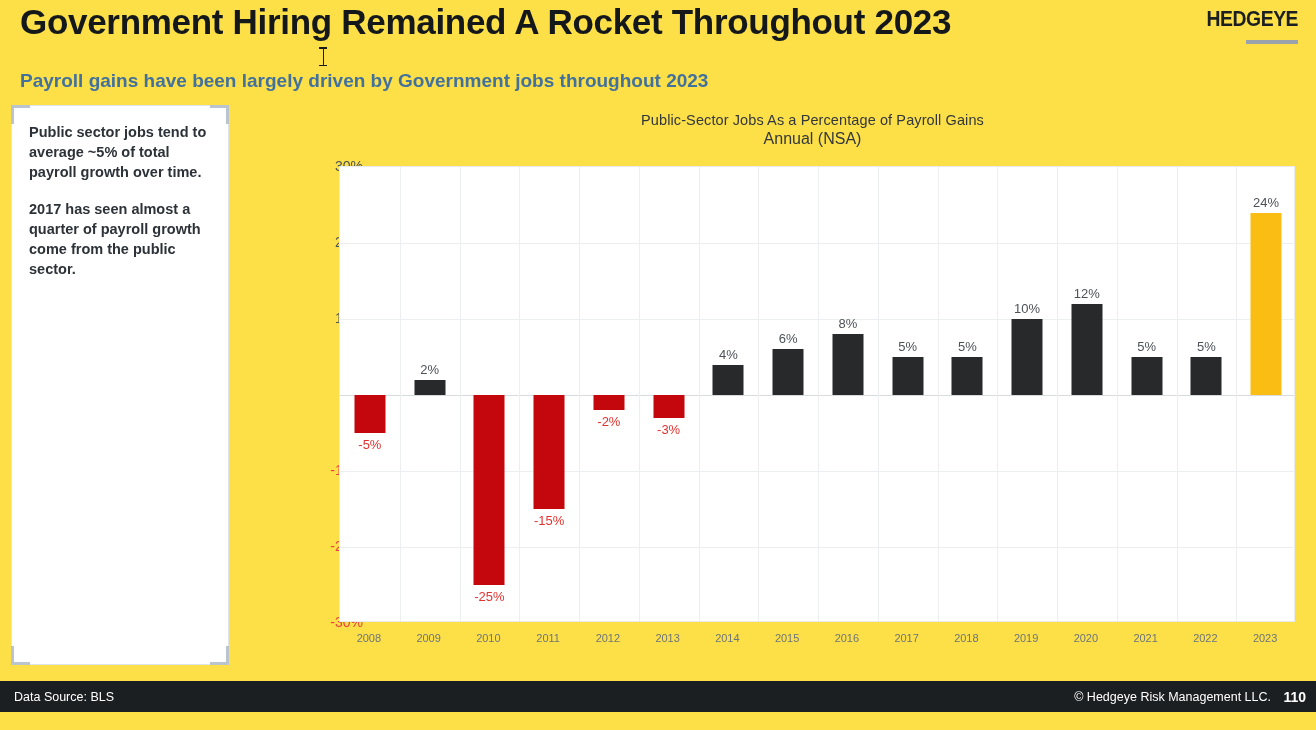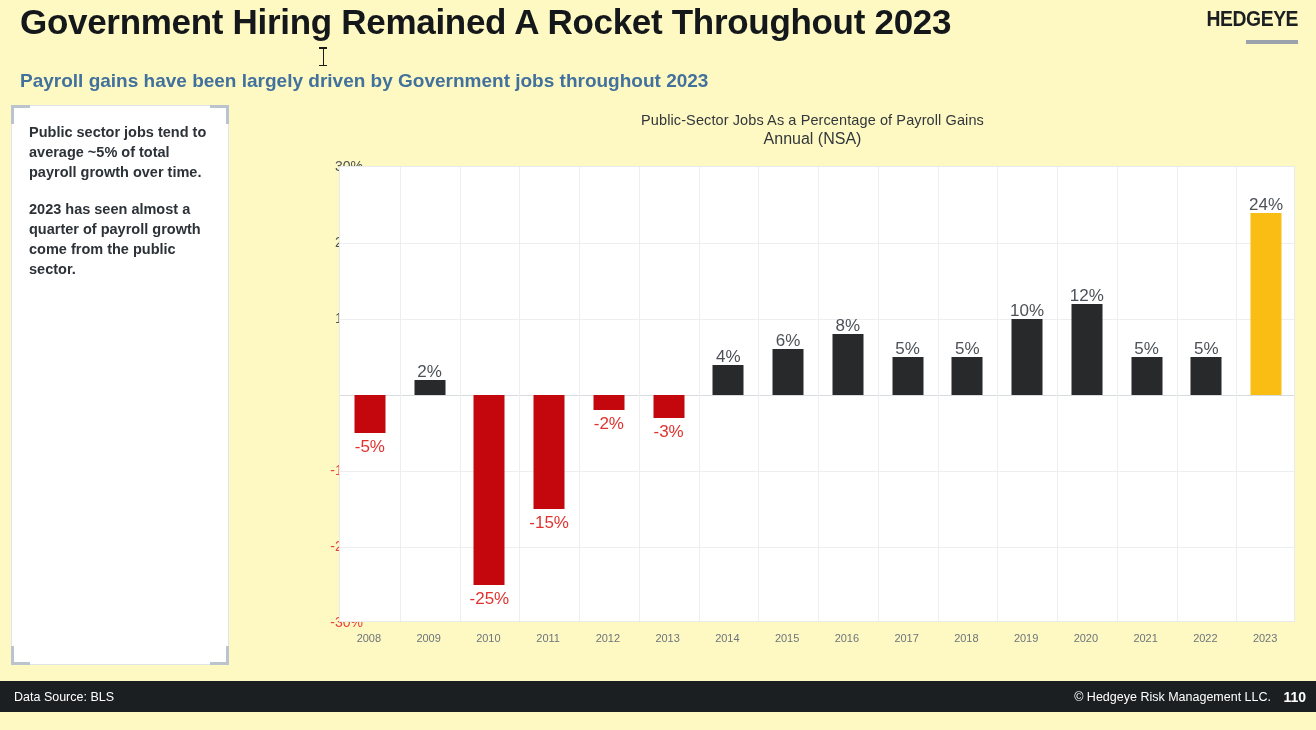--- a/index.html
+++ b/index.html
@@ -2,21 +2,21 @@
 <html><head>
 <meta charset="utf-8">
 <style>
   * { box-sizing: border-box; margin: 0; padding: 0; }
   html, body {
     width: 1316px; height: 730px;
     background: #ffffff;
     font-family: "Liberation Sans", sans-serif;
     overflow: hidden;
   }
-  .slide { position: relative; width: 1316px; height: 730px; background: #fef9c3; }
+  .slide { position: relative; width: 1316px; height: 730px; background: #fde047; }
 
   
   .title {
     position: absolute; left: 20px; top: 2px;
     font-size: 35px; font-weight: bold; color: #14181b;
     letter-spacing: -0.3px; white-space: nowrap;
   }
   .logo-wrap { position: absolute; right: 18px; top: 8px; text-align: right; }
   .logo {
     font-size: 22px; font-weight: bold; color: #1b1f22;
@@ -94,21 +94,21 @@
   .bar-slot { position: absolute; top: 0; bottom: 0; }
   .bar {
     position: absolute; left: 50%; transform: translateX(-50%);
     width: 31px;
   }
   .bar.pos { background: #27292b; }
   .bar.neg { background: #c3070c; }
   .bar.hl  { background: #f9bd14; }
   .bar-label {
     position: absolute; left: 50%; transform: translateX(-50%);
-    font-size: 17px; white-space: nowrap; color: #4c5258;
+    font-size: 13px; white-space: nowrap; color: #4c5258;
   }
   .bar-label.neg { color: #e0332f; }
 
   .xlab {
     position: absolute; top: 466px; text-align: center;
     font-size: 11px; color: #6d747a;
   }
 
   
   .footer {
@@ -146,21 +146,21 @@
       <span></span>
     </div>
 
   <div class="callout">
     <div class="corner tl"></div>
     <div class="corner tr"></div>
     <div class="corner bl"></div>
     <div class="corner br"></div>
     <div class="callout-inner">
       <p>Public sector jobs tend to average ~5% of total payroll growth over time.</p>
-      <p>2023 has seen almost a quarter of payroll growth come from the public sector.</p>
+      <p>2017 has seen almost a quarter of payroll growth come from the public sector.</p>
     </div>
   </div>
 
   <div class="chart-block">
     <div class="chart-title">Public-Sector Jobs As a Percentage of Payroll Gains</div>
     <div class="chart-subtitle">Annual (NSA)</div>
 
     <div class="plot-outer">
       <div id="ylabels">
           <div class="ylab" style="top: 0px;">30%</div>

